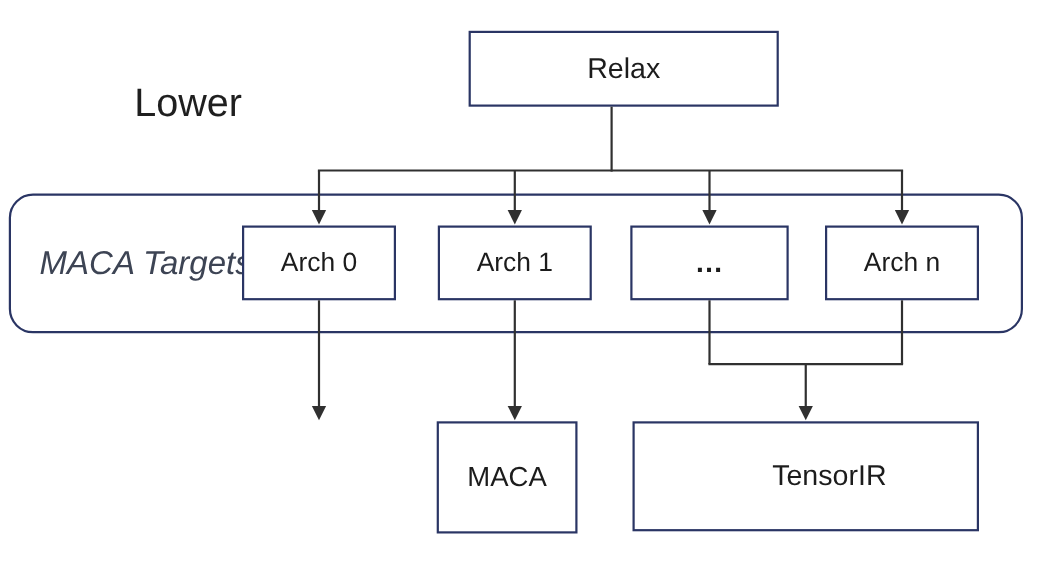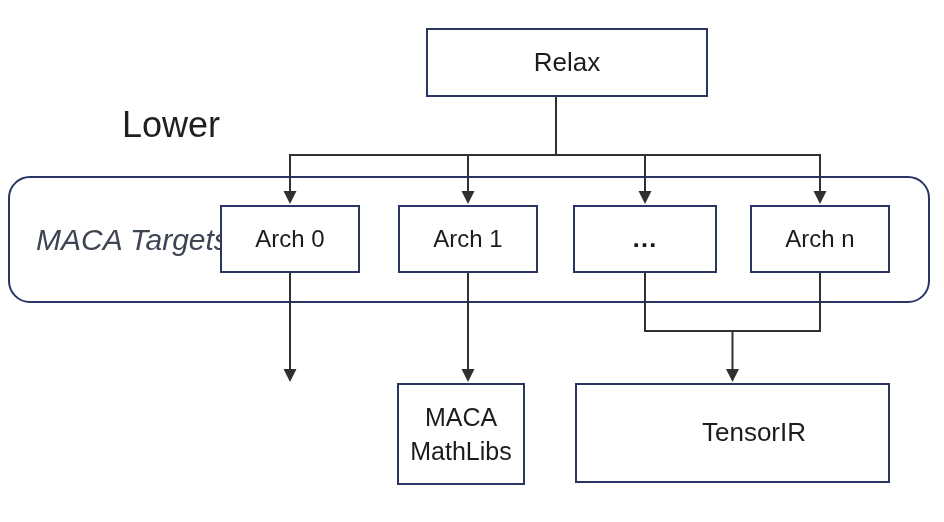--- a/index.html
+++ b/index.html
@@ -75,21 +75,20 @@
     white-space: nowrap;
   }
   .lower-label {
     position: absolute;
     left: 122px;
     top: 72px;
     font-size: 36px;
     color: #1f1f1f;
     z-index: 2;
     white-space: nowrap;
-    margin-top: 32px;
   }
 </style>
 </head>
 <body>
 
 <div class="canvas">
 
   <svg class="connectors" width="944" height="522" viewBox="0 0 944 522">
 
     <line class="connector-line" x1="556" y1="97" x2="556" y2="156"></line>
@@ -136,19 +135,18 @@
   </div>
   <div class="node node-arch node-dots">
     <span>…</span>
   </div>
   <div class="node node-arch node-arch-n">
     <span>Arch n</span>
   </div>
 
   <div class="node node-out node-mathlibs">
     <span>MACA</span>
-    <span>MathLibs</span>
   </div>
   <div class="node node-out node-tensorir">
     <span>TensorIR</span>
   </div>
 
 </div>
 
 </body></html>

